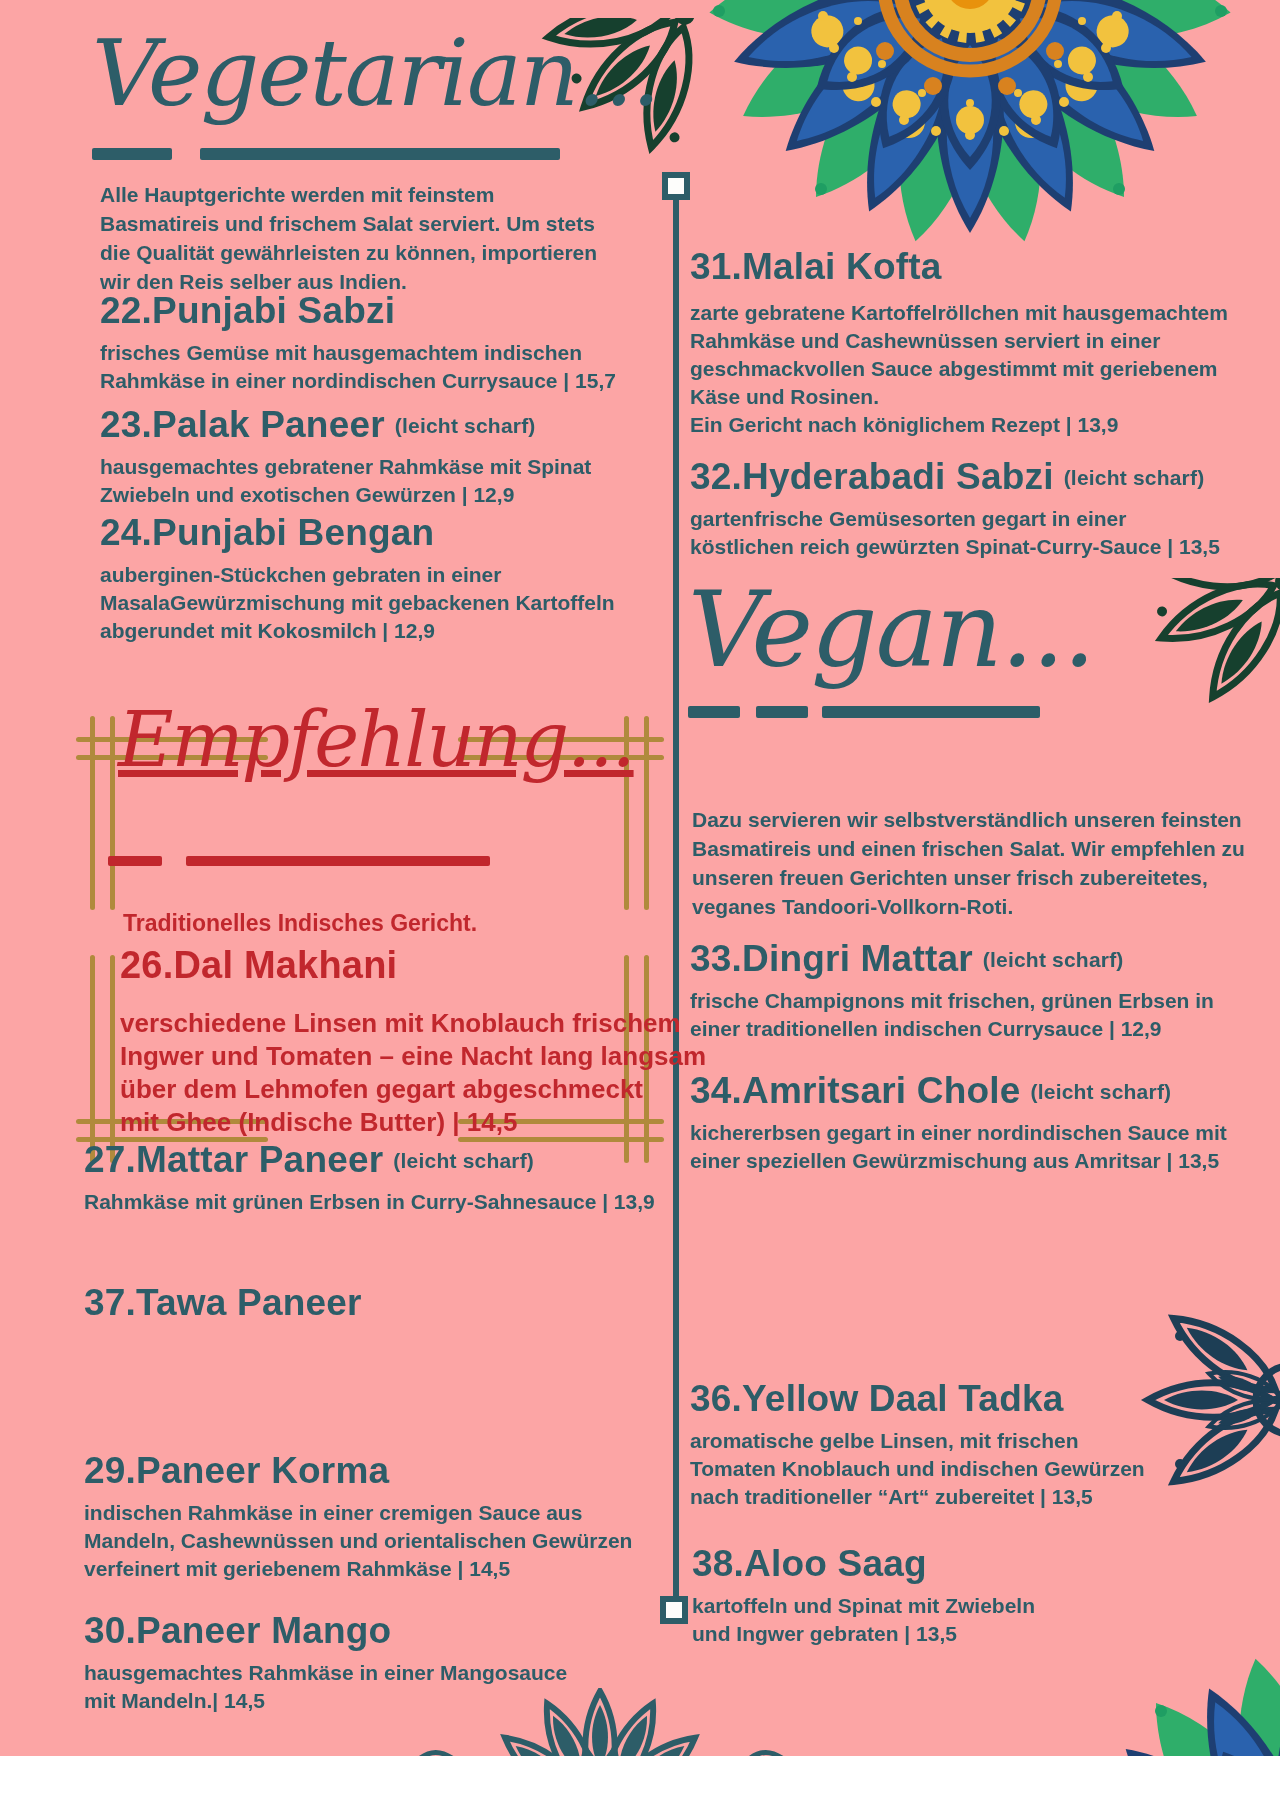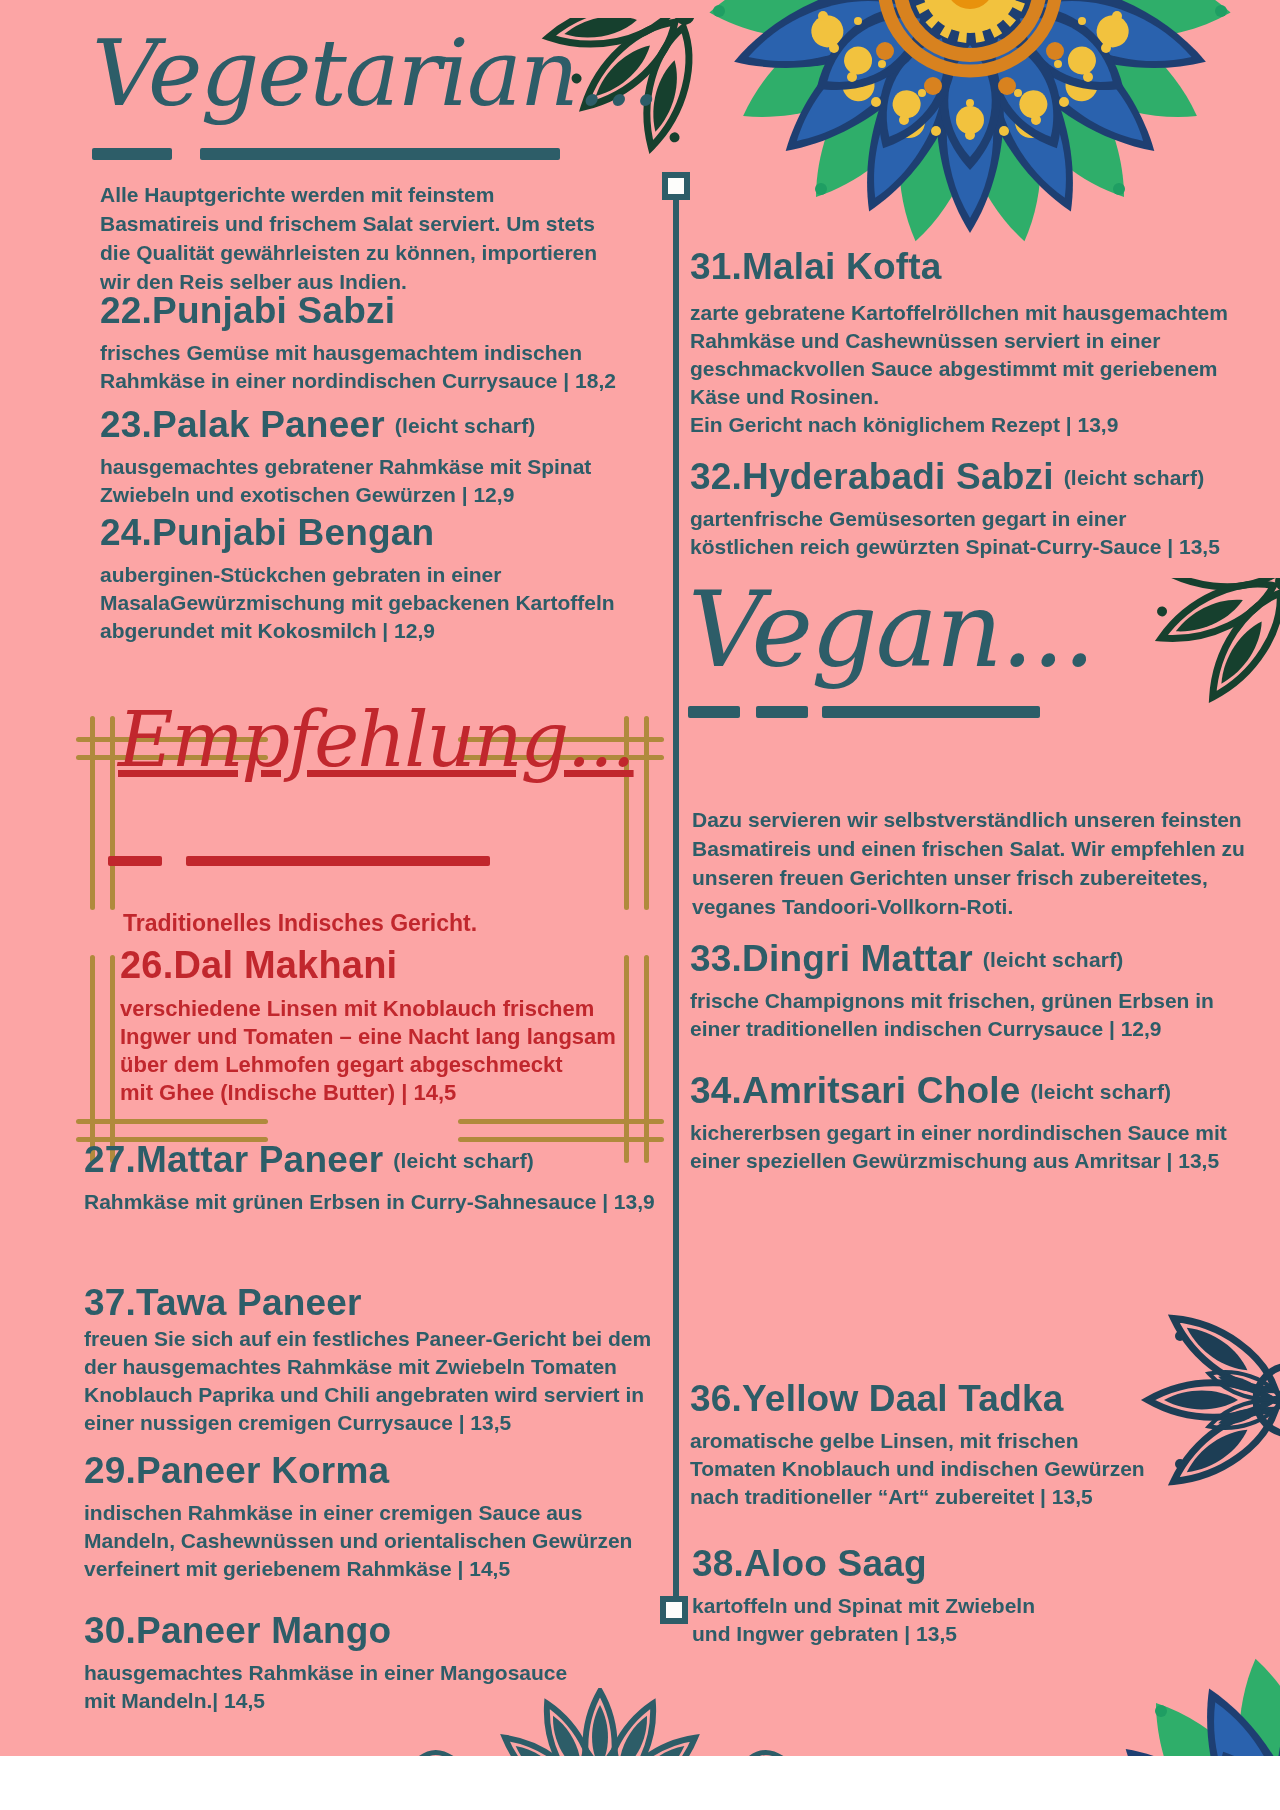--- a/index.html
+++ b/index.html
@@ -31,21 +31,21 @@
   .dec{position:absolute;z-index:0;}
   
   .p-heading-veg{left:92px;top:28px;font-size:92px;}
   .p-heading-vegan{left:688px;top:578px;font-size:104px;}
   .p-heading-emp{left:118px;top:702px;font-size:76px;}
   .p-intro-left{left:100px;top:181px;}
   .p-intro-right{left:692px;top:806px;}
   .p-subtitle{left:123px;top:910px;}
   .p-i22{left:100px;top:292px;} .p-i23{left:100px;top:406px;} .p-i24{left:100px;top:514px;}
   .p-i26{left:120px;top:946px;}
-  .p-i26 .ttl{font-size:38px;} .p-i26 .dsc{font-size:22px;line-height:1.27;margin-top:9px;}
+  .p-i26 .ttl{font-size:38px;} .p-i26 .dsc{font-size:26px;line-height:1.27;margin-top:21px;}
   .p-i27{left:84px;top:1141px;} .p-i28{left:84px;top:1284px;} .p-i28 .dsc{margin-top:2px;}
   .p-i29{left:84px;top:1452px;} .p-i30{left:84px;top:1612px;}
   .p-i31{left:690px;top:248px;} .p-i31 .dsc{margin-top:12px;}
   .p-i32{left:690px;top:458px;}
   .p-i33{left:690px;top:940px;} .p-i34{left:690px;top:1072px;}
   .p-i35{left:690px;top:1208px;} .p-i35 .dsc{margin-top:16px;}
   .p-i36{left:690px;top:1380px;} .p-i38{left:692px;top:1545px;}
 </style>
 </head>
 <body>
@@ -236,21 +236,21 @@
 wir den Reis selber aus Indien.</div>
   <div class="intro p-intro-right">Dazu servieren wir selbstverständlich unseren feinsten
 Basmatireis und einen frischen Salat. Wir empfehlen zu
 unseren freuen Gerichten unser frisch zubereitetes,
 veganes Tandoori-Vollkorn-Roti.</div>
   <div class="subtitle p-subtitle">Traditionelles Indisches Gericht.</div>
 
   <div class="item p-i22">
     <div class="ttl"><span>22.Punjabi Sabzi</span><span class="note"></span></div>
     <div class="dsc">frisches Gemüse mit hausgemachtem indischen
-Rahmkäse in einer nordindischen Currysauce | 18,2</div>
+Rahmkäse in einer nordindischen Currysauce | 15,7</div>
   </div>
   <div class="item p-i23">
     <div class="ttl"><span>23.Palak Paneer</span><span class="note">(leicht scharf)</span></div>
     <div class="dsc">hausgemachtes gebratener Rahmkäse mit Spinat
 Zwiebeln und exotischen Gewürzen | 12,9</div>
   </div>
   <div class="item p-i24">
     <div class="ttl"><span>24.Punjabi Bengan</span><span class="note"></span></div>
     <div class="dsc">auberginen-Stückchen gebraten in einer
 MasalaGewürzmischung mit gebackenen Kartoffeln
@@ -264,24 +264,20 @@
 über dem Lehmofen gegart abgeschmeckt
 mit Ghee (Indische Butter) | 14,5</div>
   </div>
 
   <div class="item p-i27">
     <div class="ttl"><span>27.Mattar Paneer</span><span class="note">(leicht scharf)</span></div>
     <div class="dsc">Rahmkäse mit grünen Erbsen in Curry-Sahnesauce | 13,9</div>
   </div>
   <div class="item p-i28">
     <div class="ttl"><span>37.Tawa Paneer</span></div>
-    <div class="dsc">freuen Sie sich auf ein festliches Paneer-Gericht bei dem
-der hausgemachtes Rahmkäse mit Zwiebeln Tomaten
-Knoblauch Paprika und Chili angebraten wird serviert in
-einer nussigen cremigen Currysauce | 13,5</div>
   </div>
   <div class="item p-i29">
     <div class="ttl"><span>29.Paneer Korma</span></div>
     <div class="dsc">indischen Rahmkäse in einer cremigen Sauce aus
 Mandeln, Cashewnüssen und orientalischen Gewürzen
 verfeinert mit geriebenem Rahmkäse | 14,5</div>
   </div>
   <div class="item p-i30">
     <div class="ttl"><span>30.Paneer Mango</span></div>
     <div class="dsc">hausgemachtes Rahmkäse in einer Mangosauce

